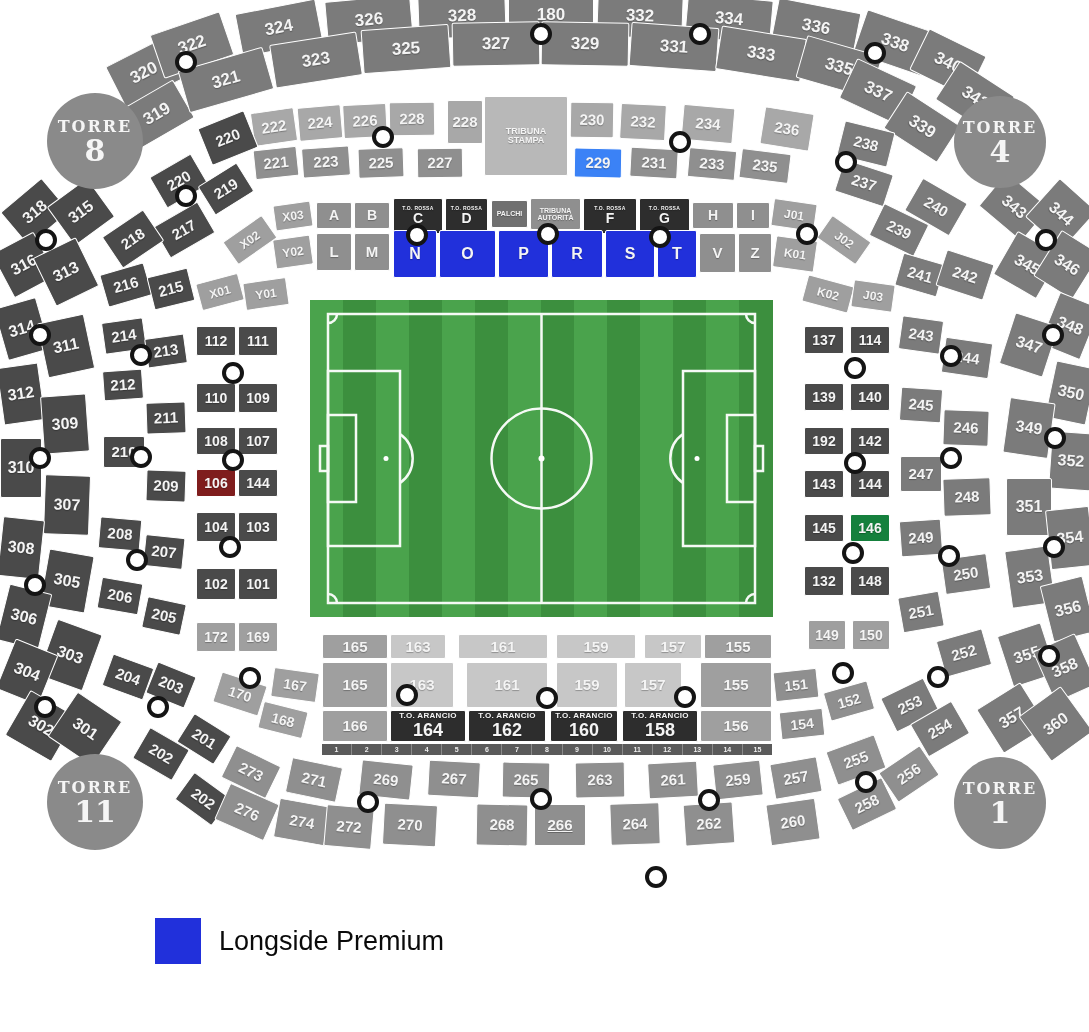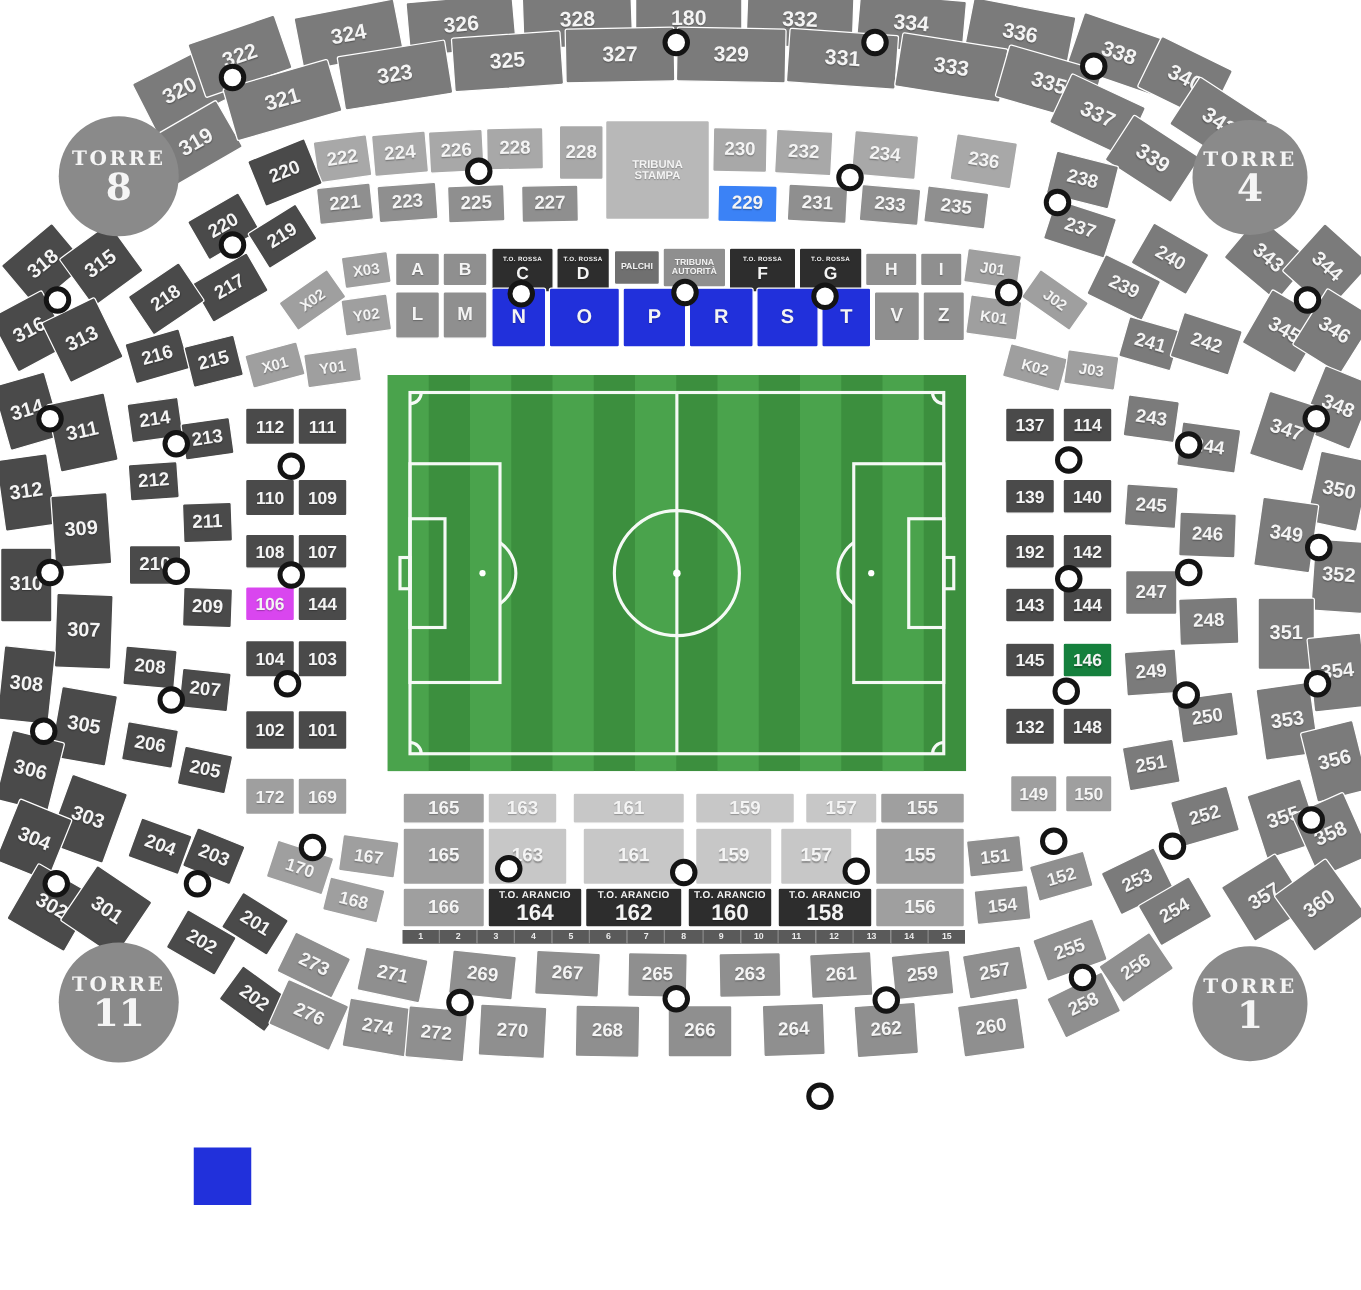--- a/index.html
+++ b/index.html
@@ -451,24 +451,24 @@
       </div>
       <div class="sec" style="left: 276px; top: 802px; width: 52px; height: 40px; background: rgb(143, 143, 143); transform: rotate(10deg); font-size: 15px;">
         <span class="mainlbl">274</span>
       </div>
       <div class="sec" style="left: 325px; top: 806px; width: 48px; height: 42px; background: rgb(143, 143, 143); transform: rotate(5deg); font-size: 15px;">
         <span class="mainlbl">272</span>
       </div>
       <div class="sec" style="left: 383px; top: 804px; width: 54px; height: 42px; background: rgb(143, 143, 143); transform: rotate(3deg); font-size: 15px;">
         <span class="mainlbl">270</span>
       </div>
-      <div class="sec" style="left: 460px; top: 804px; width: 52px; height: 42px; background: rgb(143, 143, 143); transform: rotate(1deg); font-size: 15px;">
+      <div class="sec" style="left: 476px; top: 804px; width: 52px; height: 42px; background: rgb(143, 143, 143); transform: rotate(1deg); font-size: 15px;">
         <span class="mainlbl">268</span>
       </div>
-      <div class="sec" style="left: 534px; top: 804px; width: 52px; height: 42px; background: rgb(143, 143, 143); font-size: 15px;">
+      <div class="sec" style="left: 534px; top: 804px; width: 52px; height: 42px; background: rgb(143, 143, 143); font-size: 15px; text-decoration: underline;">
         <span class="mainlbl">266</span>
       </div>
       <div class="sec" style="left: 610px; top: 803px; width: 50px; height: 42px; background: rgb(143, 143, 143); transform: rotate(-2deg); font-size: 15px;">
         <span class="mainlbl">264</span>
       </div>
       <div class="sec" style="left: 684px; top: 803px; width: 50px; height: 42px; background: rgb(143, 143, 143); transform: rotate(-4deg); font-size: 15px;">
         <span class="mainlbl">262</span>
       </div>
       <div class="sec" style="left: 768px; top: 801px; width: 50px; height: 42px; background: rgb(143, 143, 143); transform: rotate(-8deg); font-size: 15px;">
         <span class="mainlbl">260</span>
@@ -579,21 +579,21 @@
       </div>
       <div class="sec" style="left: 238px; top: 383px; width: 40px; height: 30px; background: rgb(74, 74, 74); font-size: 14px;">
         <span class="mainlbl">109</span>
       </div>
       <div class="sec" style="left: 196px; top: 427px; width: 40px; height: 28px; background: rgb(74, 74, 74); font-size: 14px;">
         <span class="mainlbl">108</span>
       </div>
       <div class="sec" style="left: 238px; top: 427px; width: 40px; height: 28px; background: rgb(74, 74, 74); font-size: 14px;">
         <span class="mainlbl">107</span>
       </div>
-      <div class="sec" style="left: 196px; top: 469px; width: 40px; height: 28px; background: #d946ef; font-size: 14px;">
+      <div class="sec" style="left: 196px; top: 469px; width: 40px; height: 28px; background: #7f1d1d; font-size: 14px;">
         <span class="mainlbl">106</span>
       </div>
       <div class="sec" style="left: 238px; top: 469px; width: 40px; height: 28px; background: rgb(74, 74, 74); font-size: 14px;">
         <span class="mainlbl">144</span>
       </div>
       <div class="sec" style="left: 196px; top: 512px; width: 40px; height: 30px; background: rgb(74, 74, 74); font-size: 14px;">
         <span class="mainlbl">104</span>
       </div>
       <div class="sec" style="left: 238px; top: 512px; width: 40px; height: 30px; background: rgb(74, 74, 74); font-size: 14px;">
         <span class="mainlbl">103</span>
@@ -808,14 +808,15 @@
         <span class="tnum">11</span>
       </div>
       <div class="tower" style="left: 954px; top: 757px; width: 92px; height: 92px; background: rgb(138, 138, 138);">
         <span class="tlabel">TORRE</span>
         <span class="tnum">1</span>
       </div>
     </div>
 
   <div id="legend" style="left:155px;top:918px;">
     <span class="swatch" style="width: 46px; height: 46px; background: rgb(33, 48, 219);"></span>
+    <span class="ltext">Longside Premium</span>
   </div>
 </div>
 
 </body></html>

